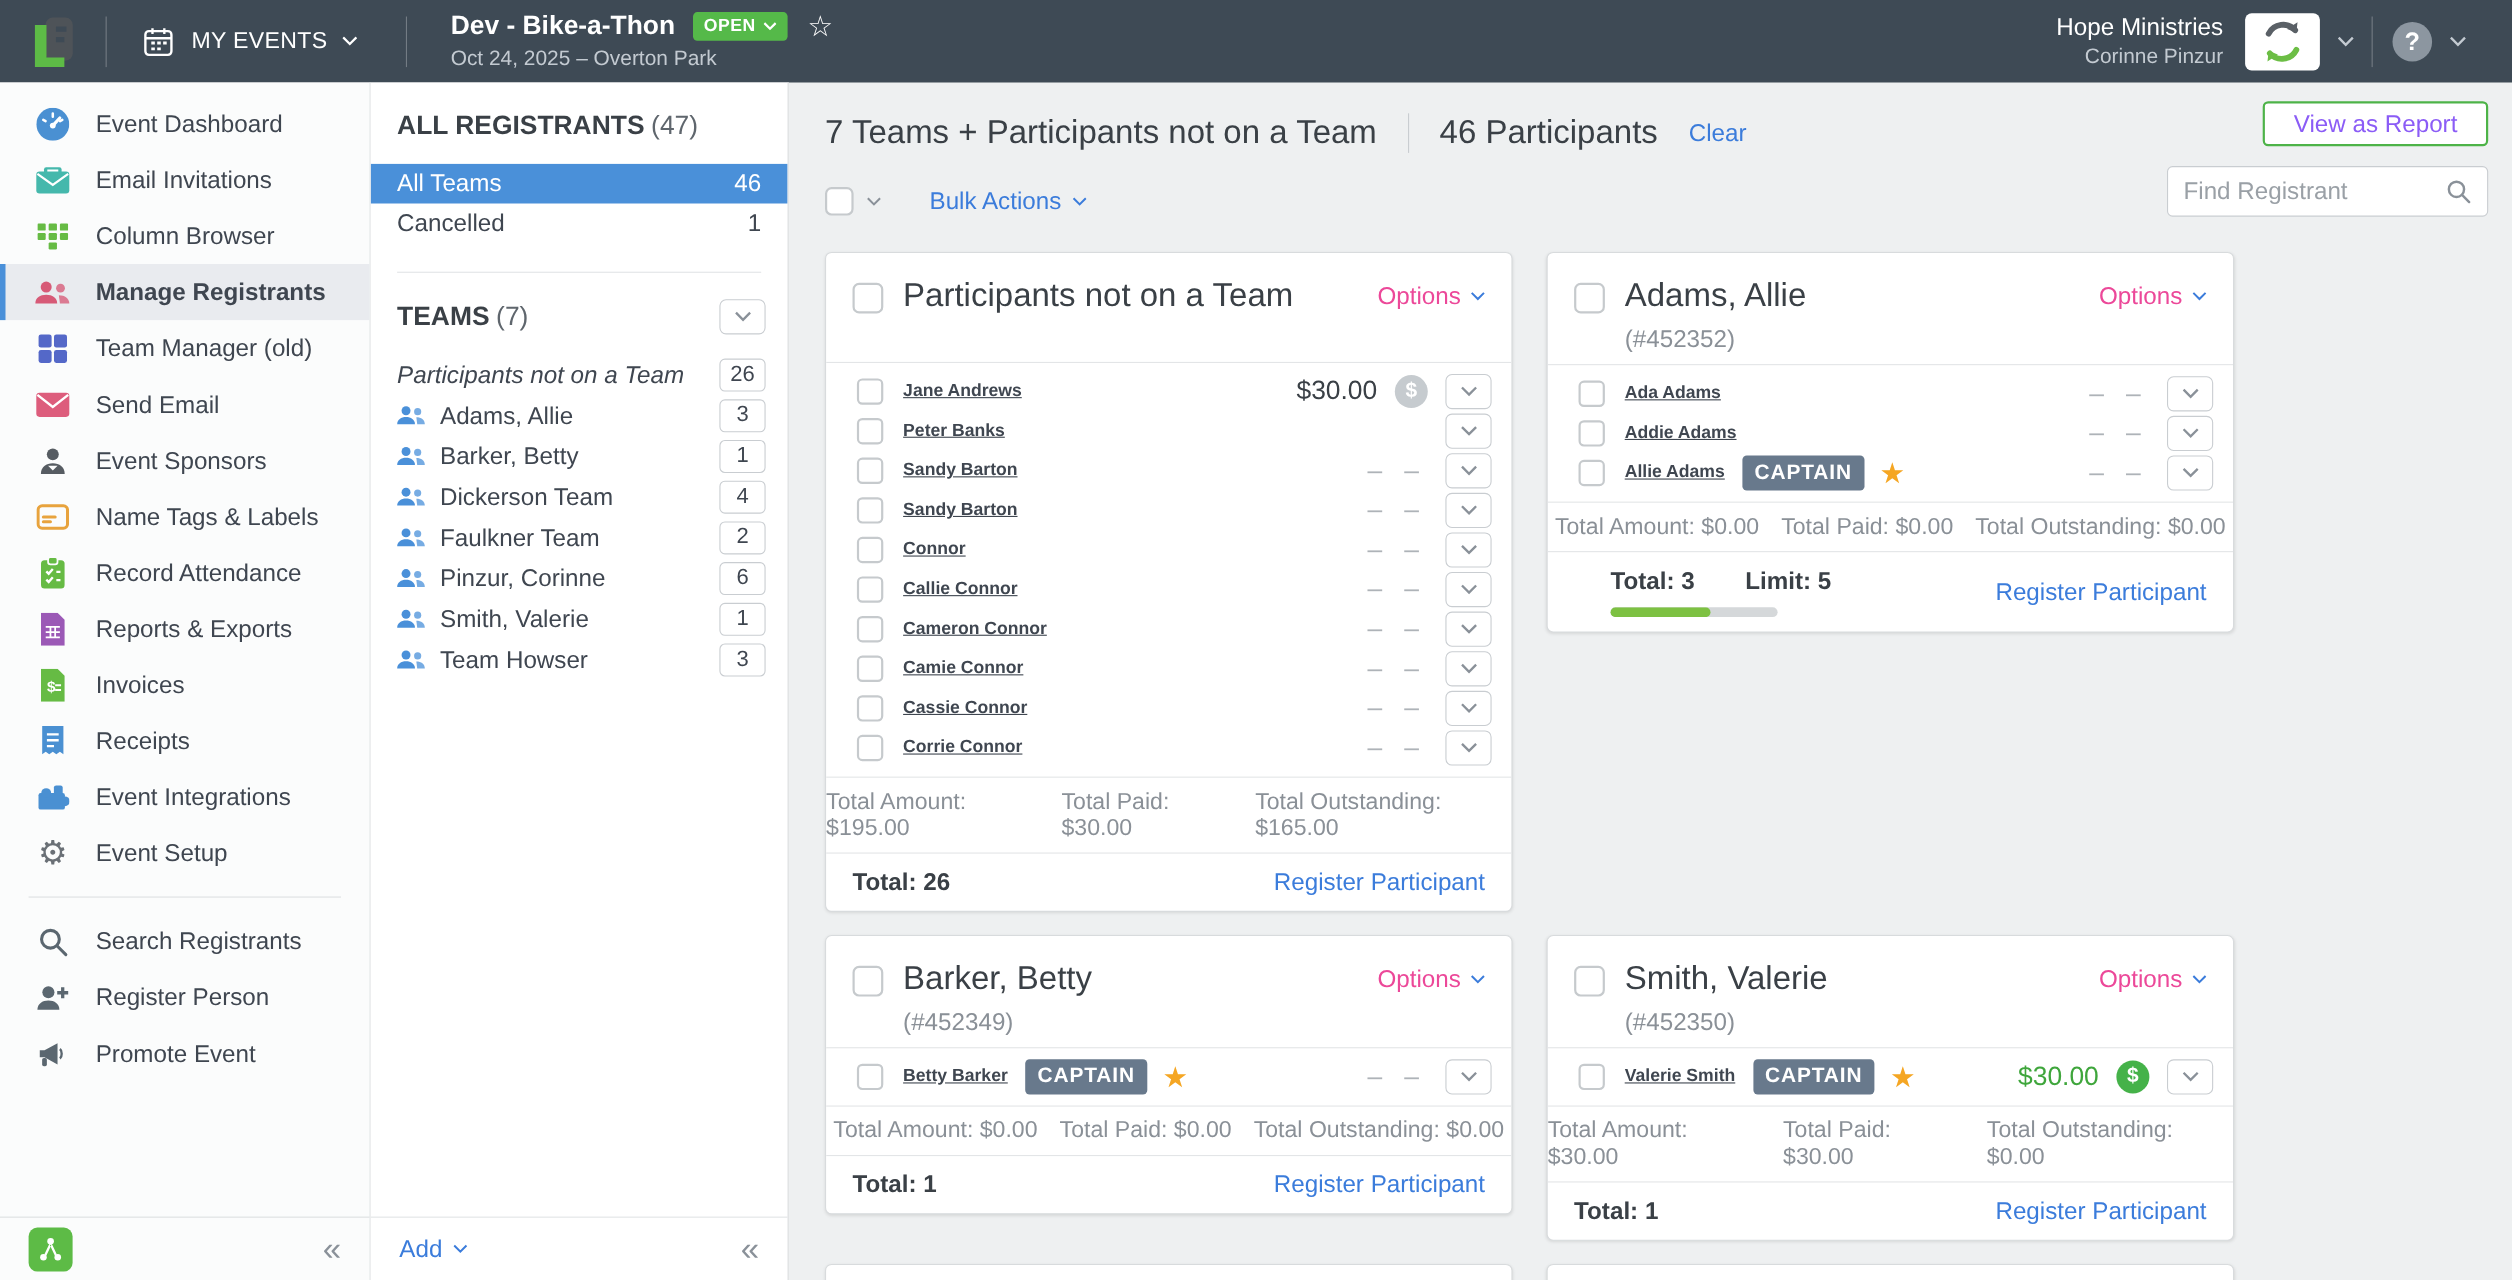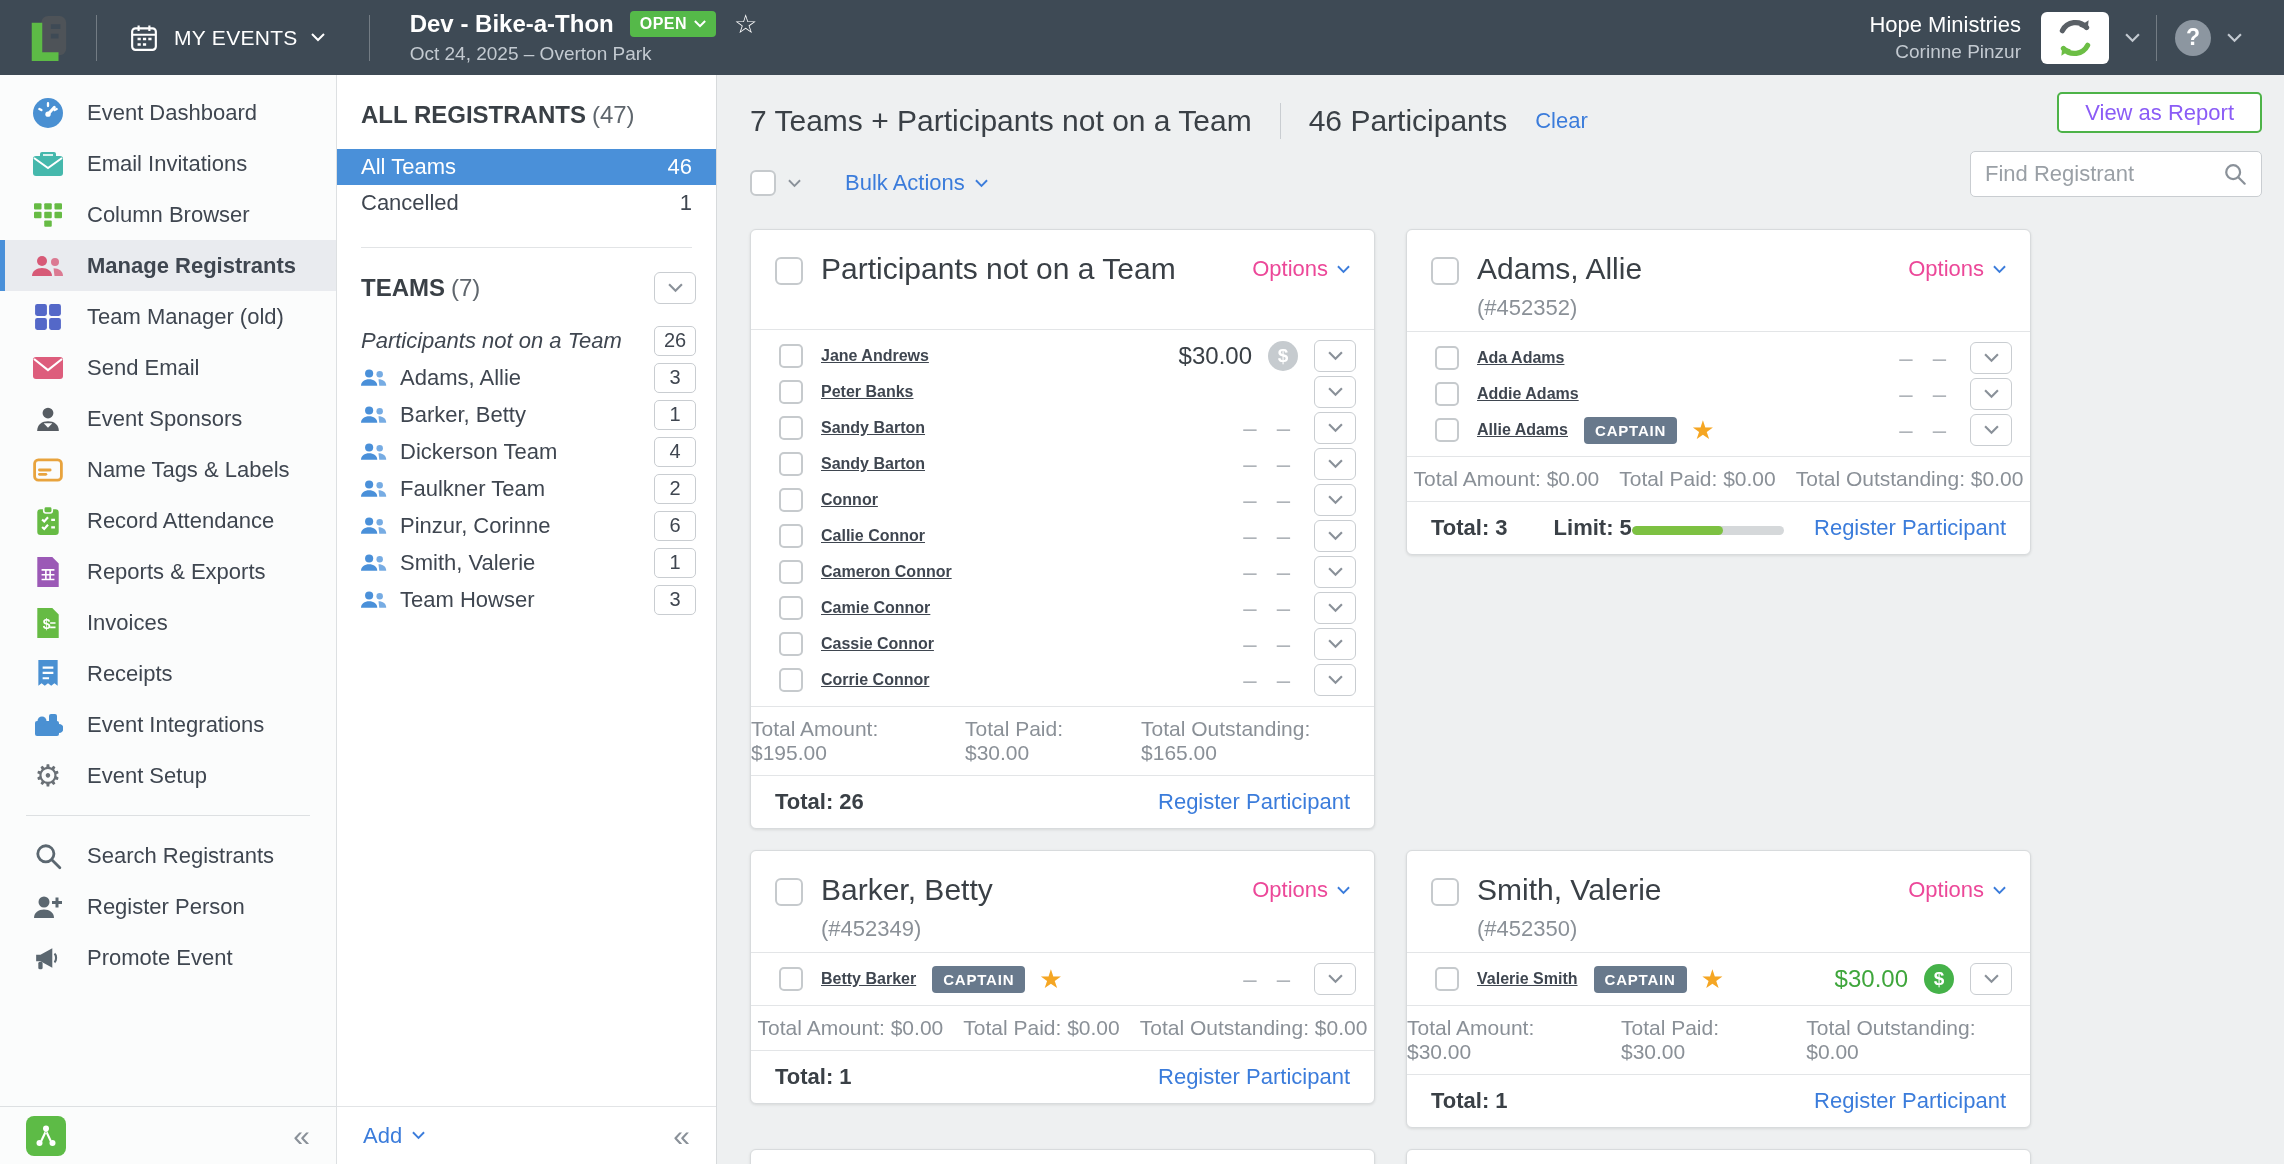--- a/index.html
+++ b/index.html
@@ -92,28 +92,28 @@
   .row-cb { width:24px; height:24px; border-radius:5px; }
   .row-name { margin-left:18px; font-size:16px; font-weight:bold; text-decoration:underline; color:#3F4650; cursor:pointer; }
   .row-right { margin-left:auto; display:flex; align-items:center; gap:16px; }
   .dashes { color:#AEB3B8; font-size:24px; display:flex; gap:20px; margin-right:8px; }
   .amount { font-size:24px; color:#3A4046; }
   .amount.green { color:#3FA63C; }
   .dollar { width:30px; height:30px; border-radius:50%; color:#fff; font-weight:bold; font-size:19px; display:flex; align-items:center; justify-content:center; flex:none; }
   .dollar.gray { background:#C6CBCF; }
   .dollar.green { background:#45B249; }
   .chev-btn { width:42px; height:32px; border:1px solid #C9CDD1; border-radius:6px; background:#fff; display:flex; align-items:center; justify-content:center; color:#8A9199; cursor:pointer; flex:none; }
-  .badge { background:#68798C; color:#fff; font-size:15px; font-weight:bold; letter-spacing:.8px; padding:5px 11px; border-radius:4px; margin-left:16px; }
+  .badge { background:#68798C; color:#fff; font-size:19px; font-weight:bold; letter-spacing:.8px; padding:5px 11px; border-radius:4px; margin-left:16px; }
   .cap-star { color:#F5A623; font-size:26px; margin-left:14px; line-height:1; }
   .totals { border-top:1px solid #E3E5E7; padding:10px 0; font-size:21px; color:#8A9097; display:flex; justify-content:center; gap:20px; }
   .card-footer { border-top:1px solid #E3E5E7; padding:13px 24px; display:flex; align-items:center; font-size:22px; }
   .footer-total { font-weight:bold; color:#3A4046; }
   .limit { font-weight:bold; color:#3A4046; margin-left:46px; }
   .reg-link { margin-left:auto; color:#3B7CDB; cursor:pointer; }
-  .footer-col { display:flex; flex-direction:row; }
+  .footer-col { display:flex; flex-direction:column;margin-left:33px; }
   .progress { width:152px; height:9px; border-radius:5px; background:#D5D8DA; margin-top:11px; overflow:hidden; }
   .progress-fill { width:60%; height:100%; background:#7DC142; border-radius:5px; }
 </style>
 </head>
 <body>
 
 <div class="topbar">
   <div class="brand">
     <svg width="44" height="52" viewBox="0 0 46 54">
       <rect x="16" y="4" width="26" height="41" rx="7" fill="#4E5358"></rect>

